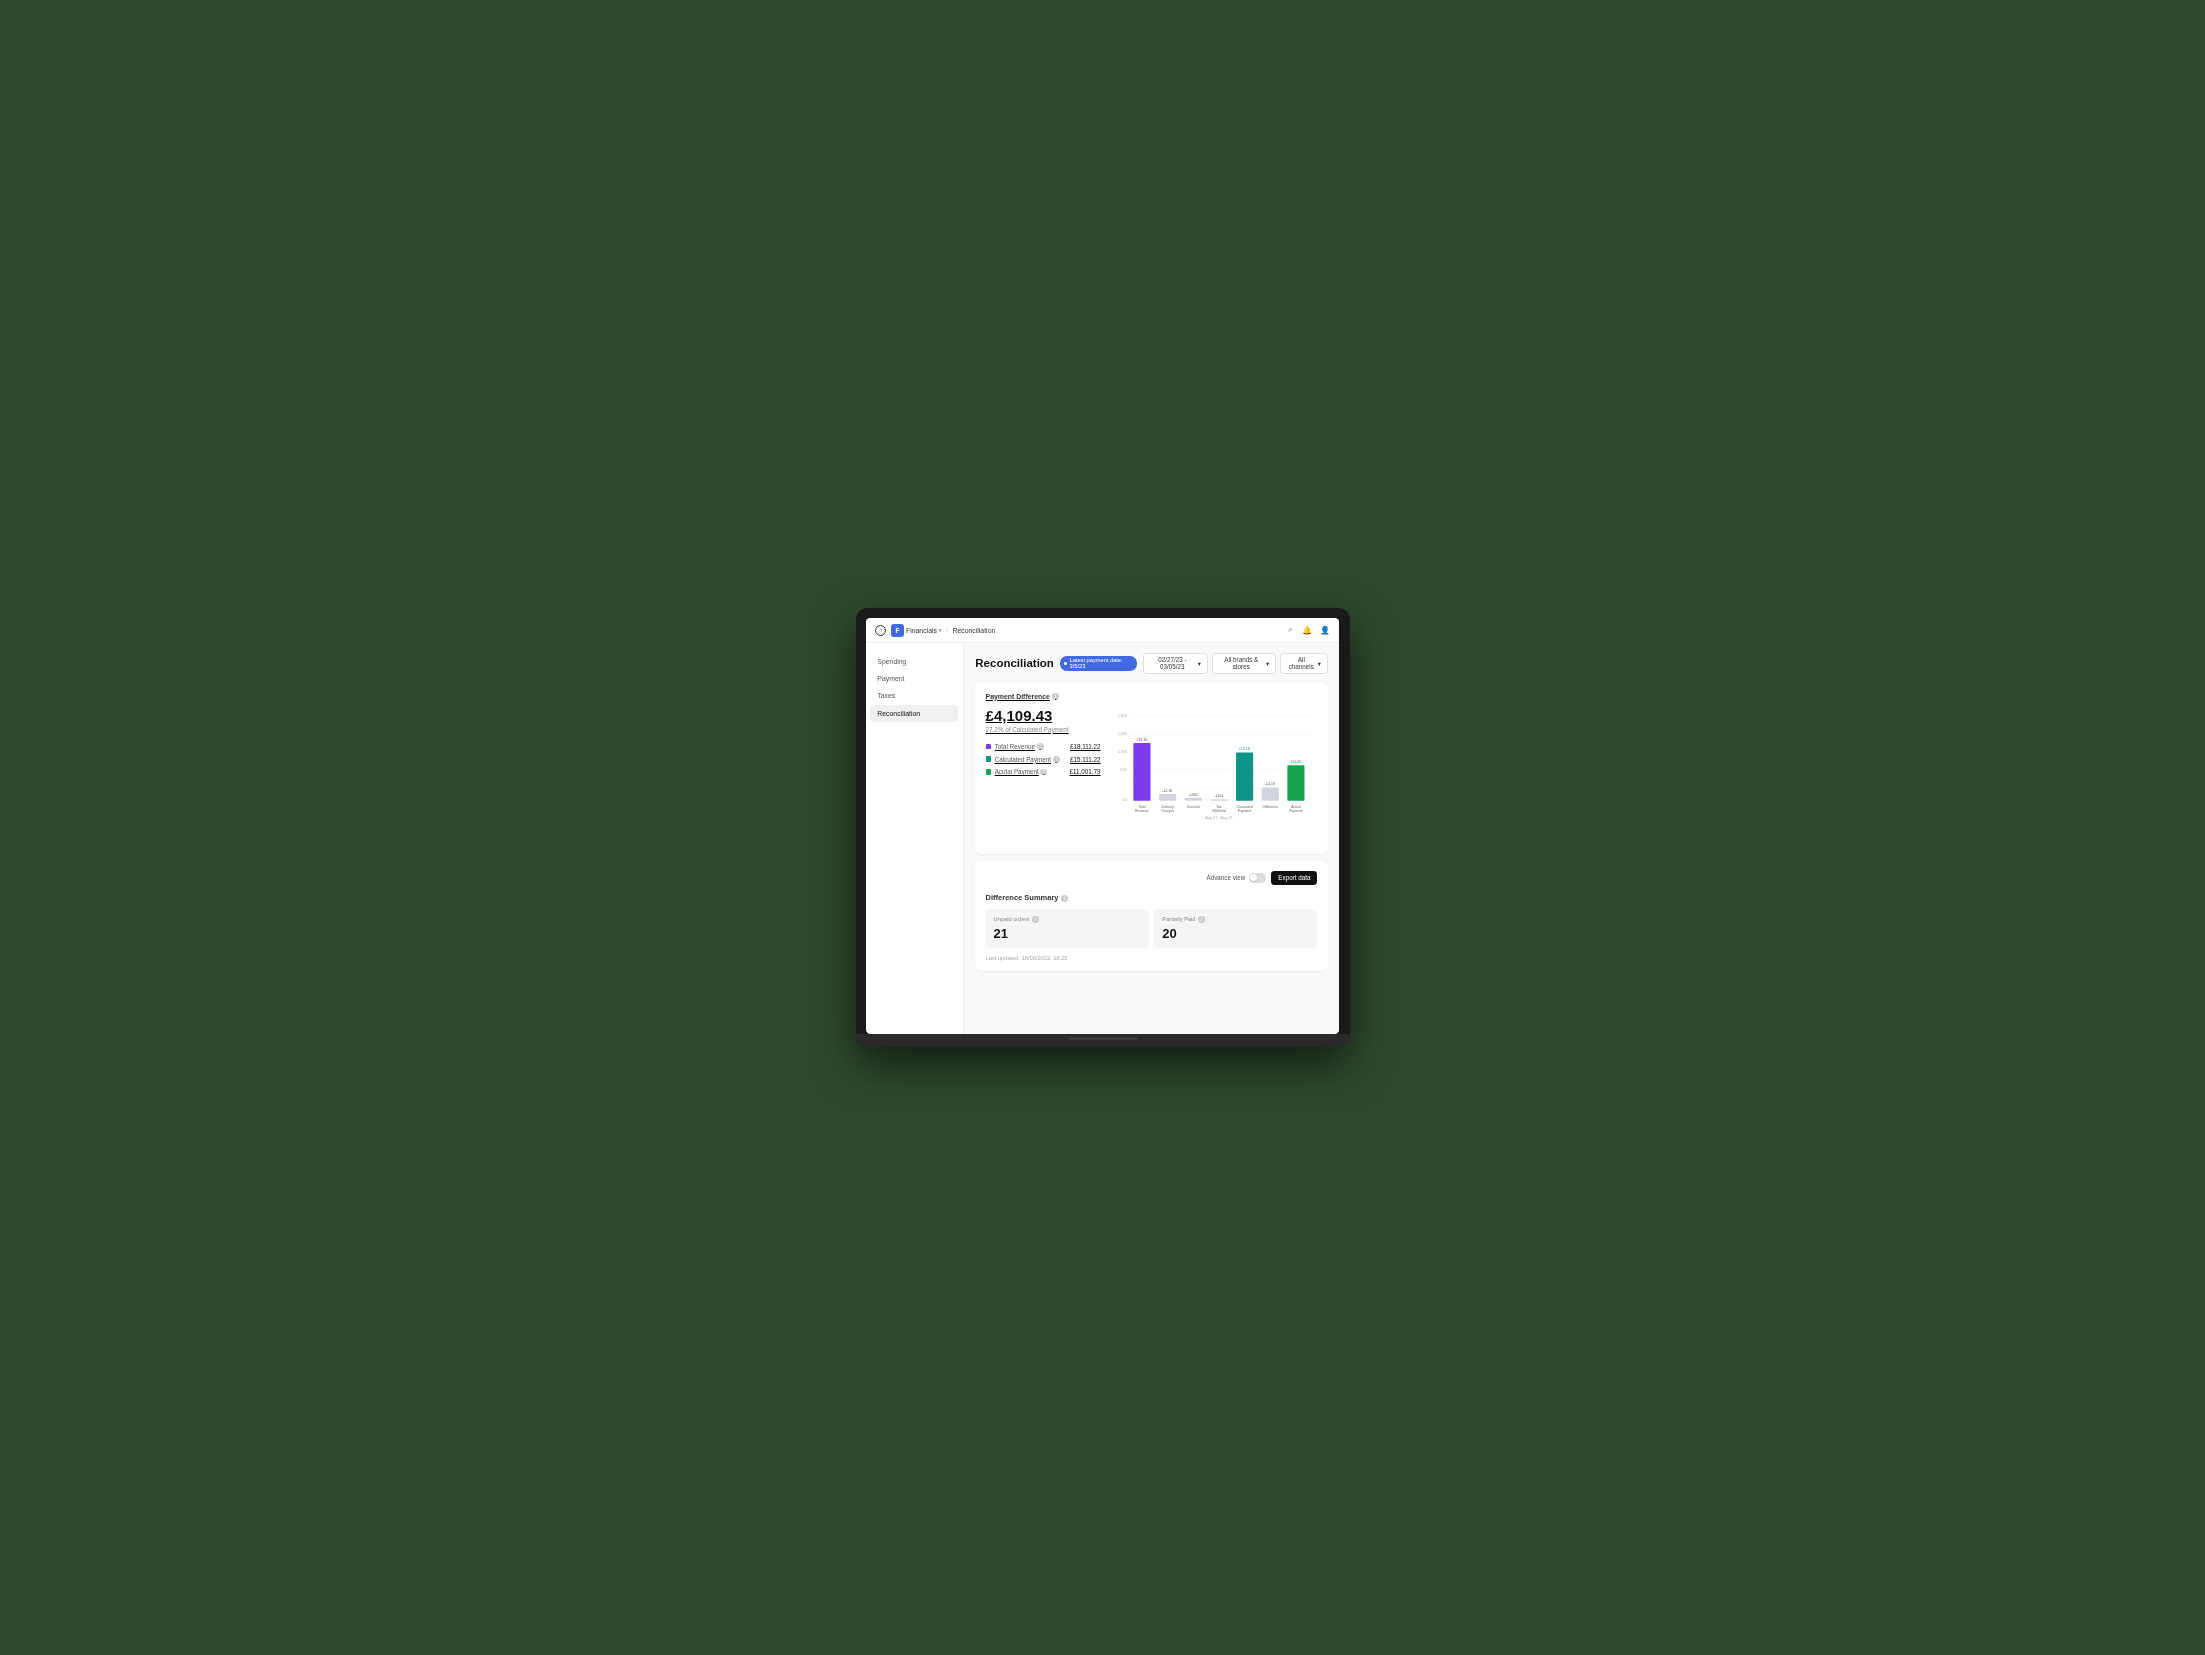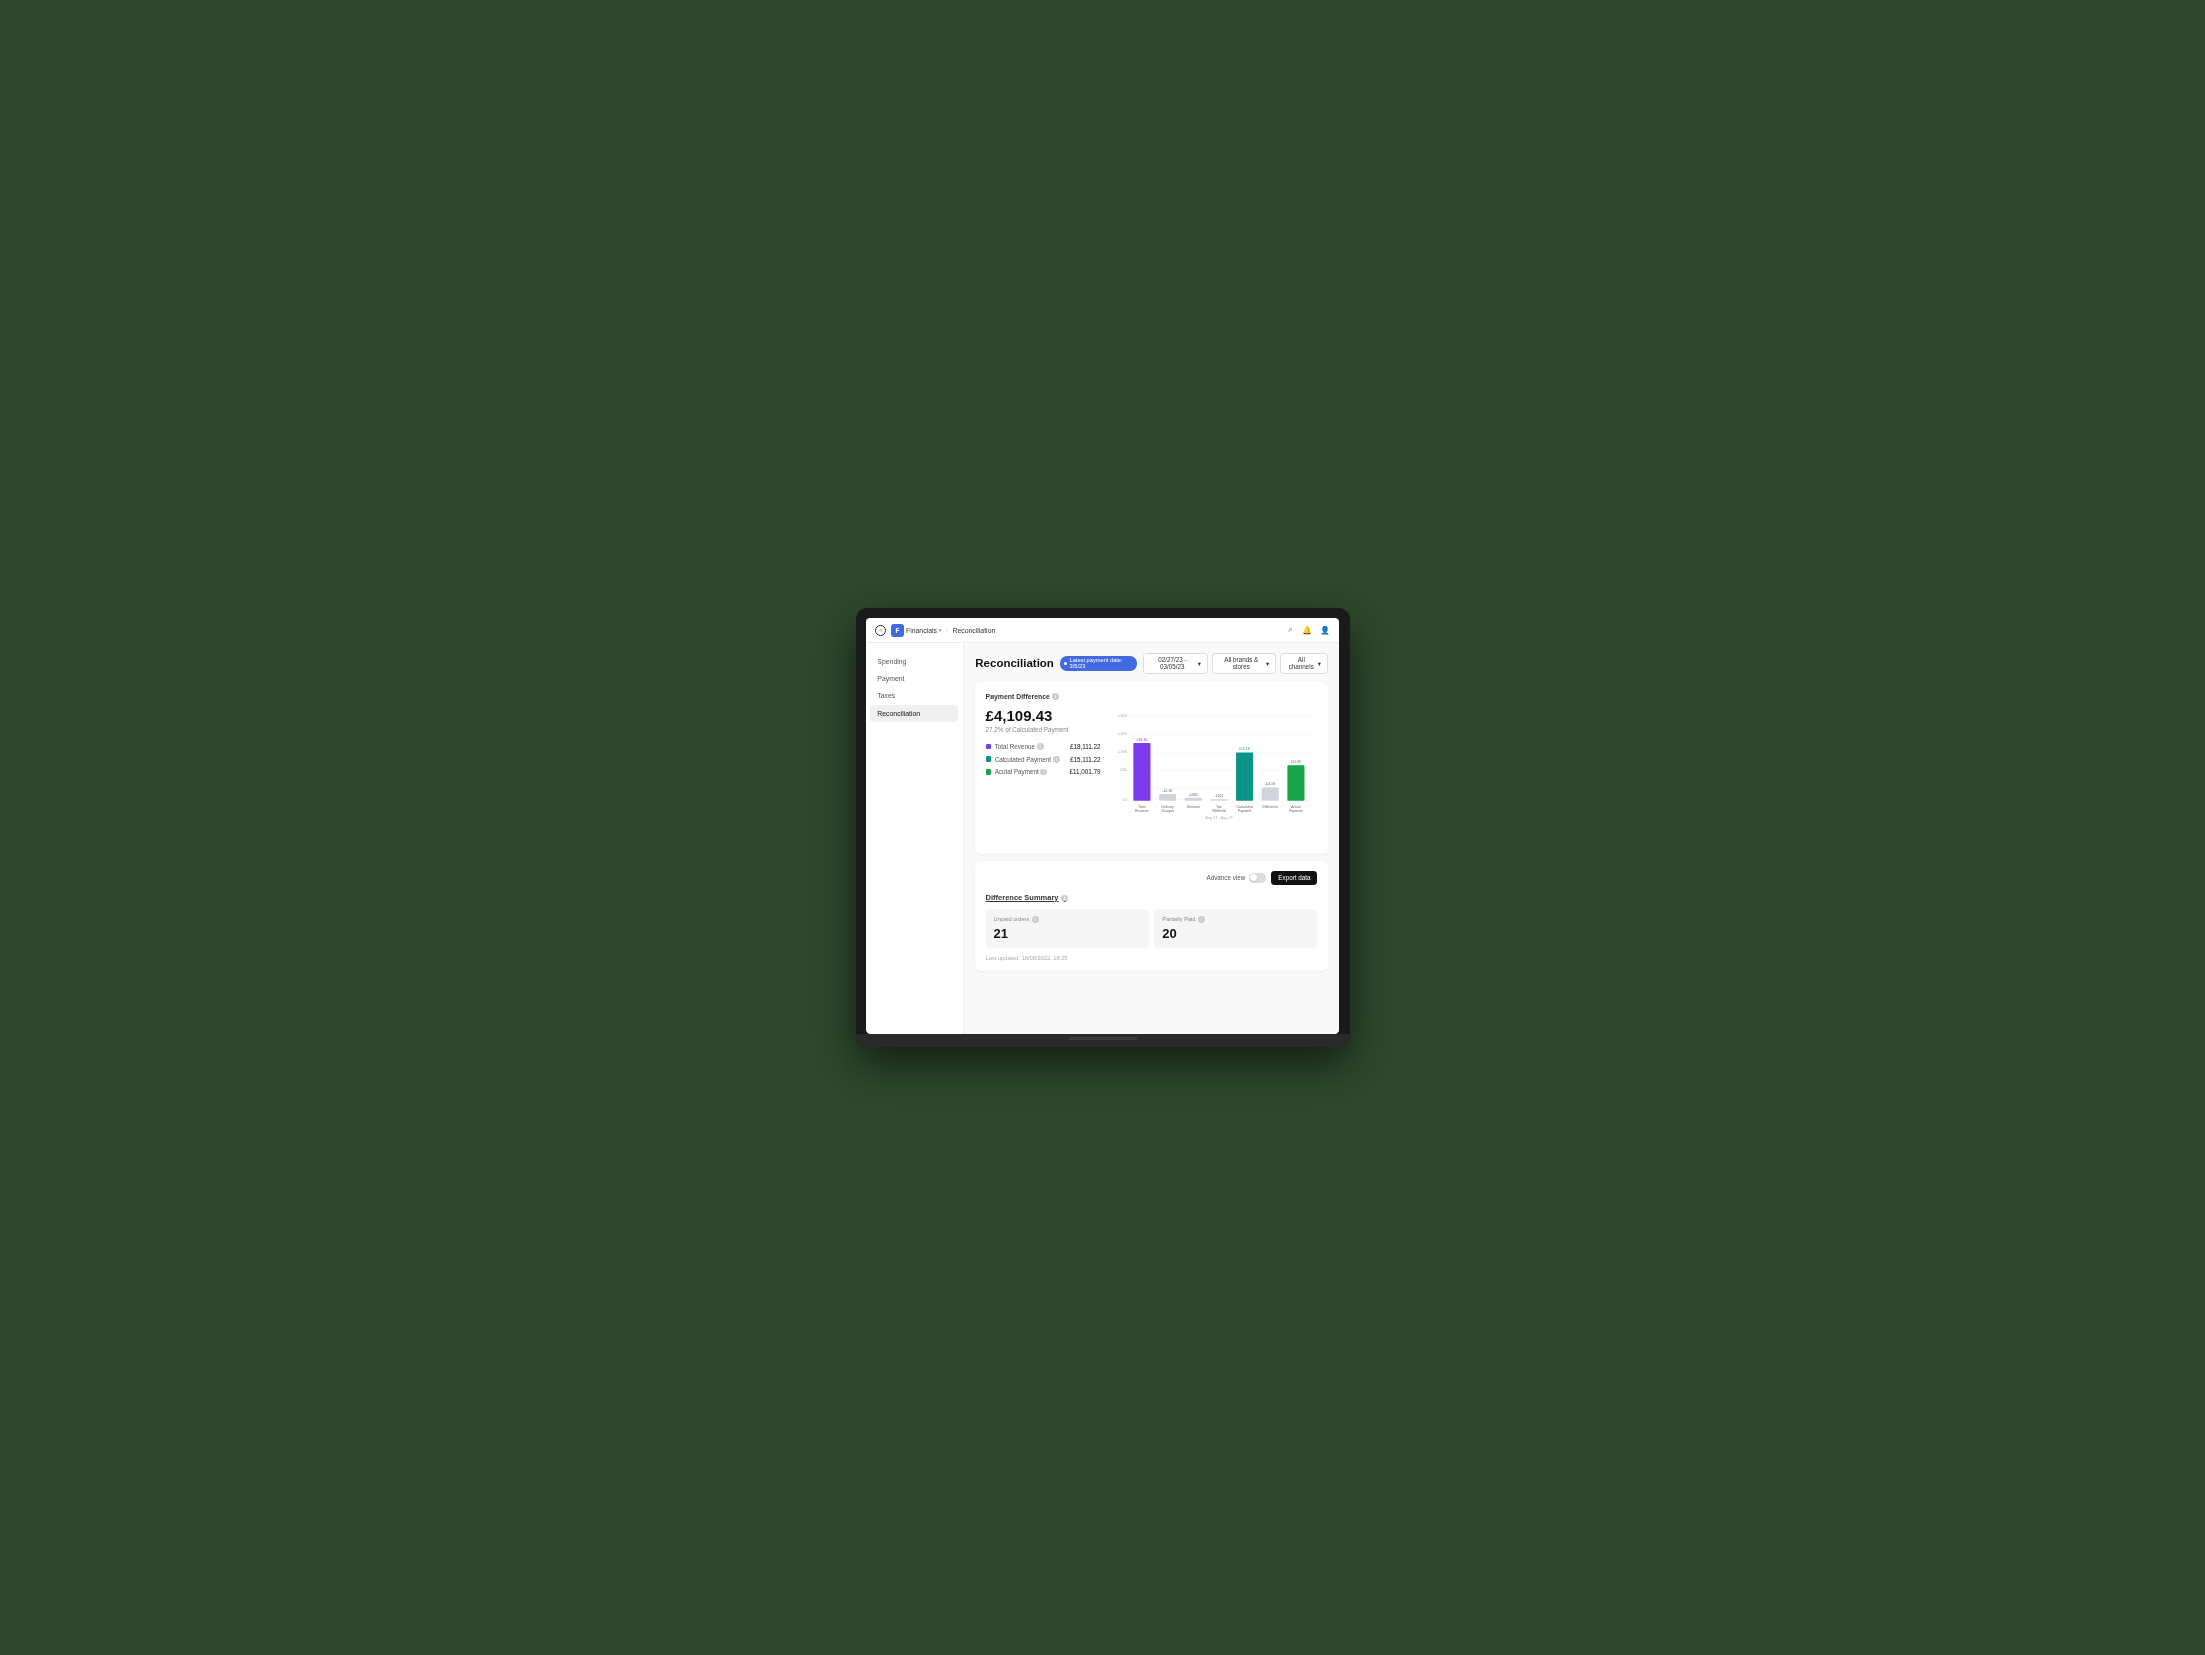--- a/index.html
+++ b/index.html
@@ -204,20 +204,21 @@
     }
 
     
     .payment-diff-grid {
       display: flex;
       gap: 11.5px;
     }
     .payment-diff-left {
       width: 115px;
       flex-shrink: 0;
+      text-decoration: underline;
     }
     .section-title {
       font-size: 6.9px;
       font-weight: 600;
       color: #333;
       display: flex;
       align-items: center;
       gap: 2.3px;
       margin-bottom: 6.9px;
     }
@@ -323,21 +324,20 @@
     }
 
     .diff-summary-title {
       font-size: 7.5px;
       font-weight: 600;
       color: #333;
       display: flex;
       align-items: flex-end;
       gap: 2.9px;
       margin-bottom: 6.9px;
-      text-decoration: underline;
     }
 
     .summary-cards-grid {
       display: grid;
       grid-template-columns: 1fr 1fr;
       gap: 5.7px;
       margin-bottom: 6.9px;
     }
     .summary-card {
       background: #f5f5f5;

